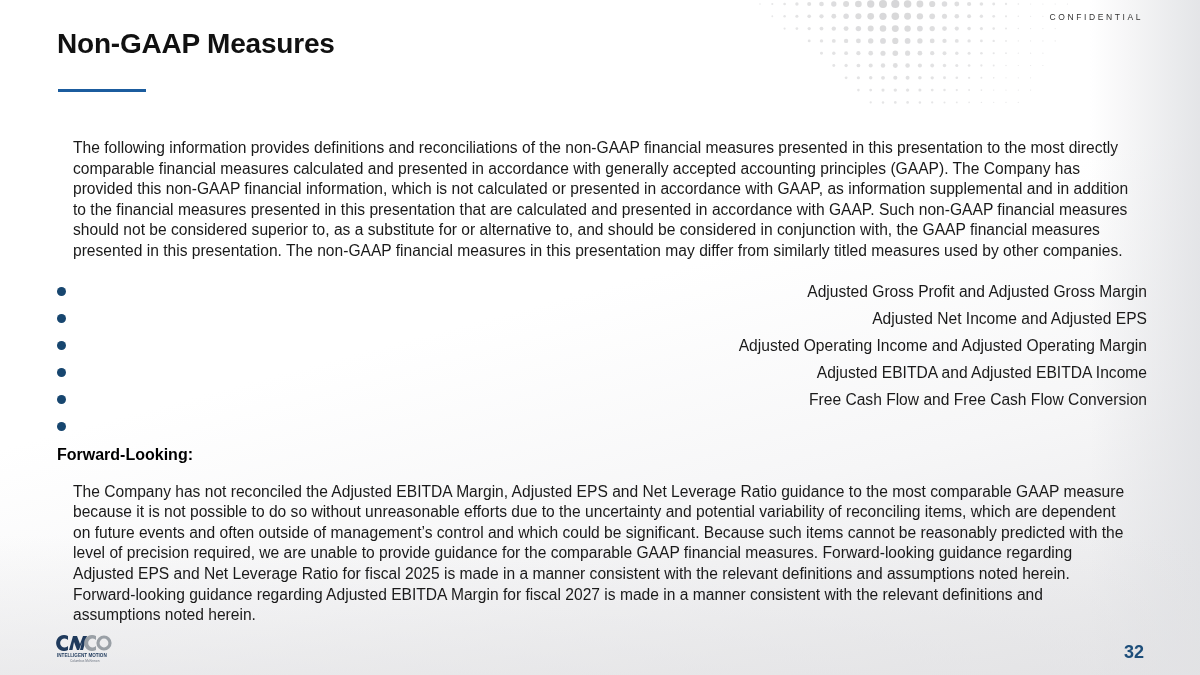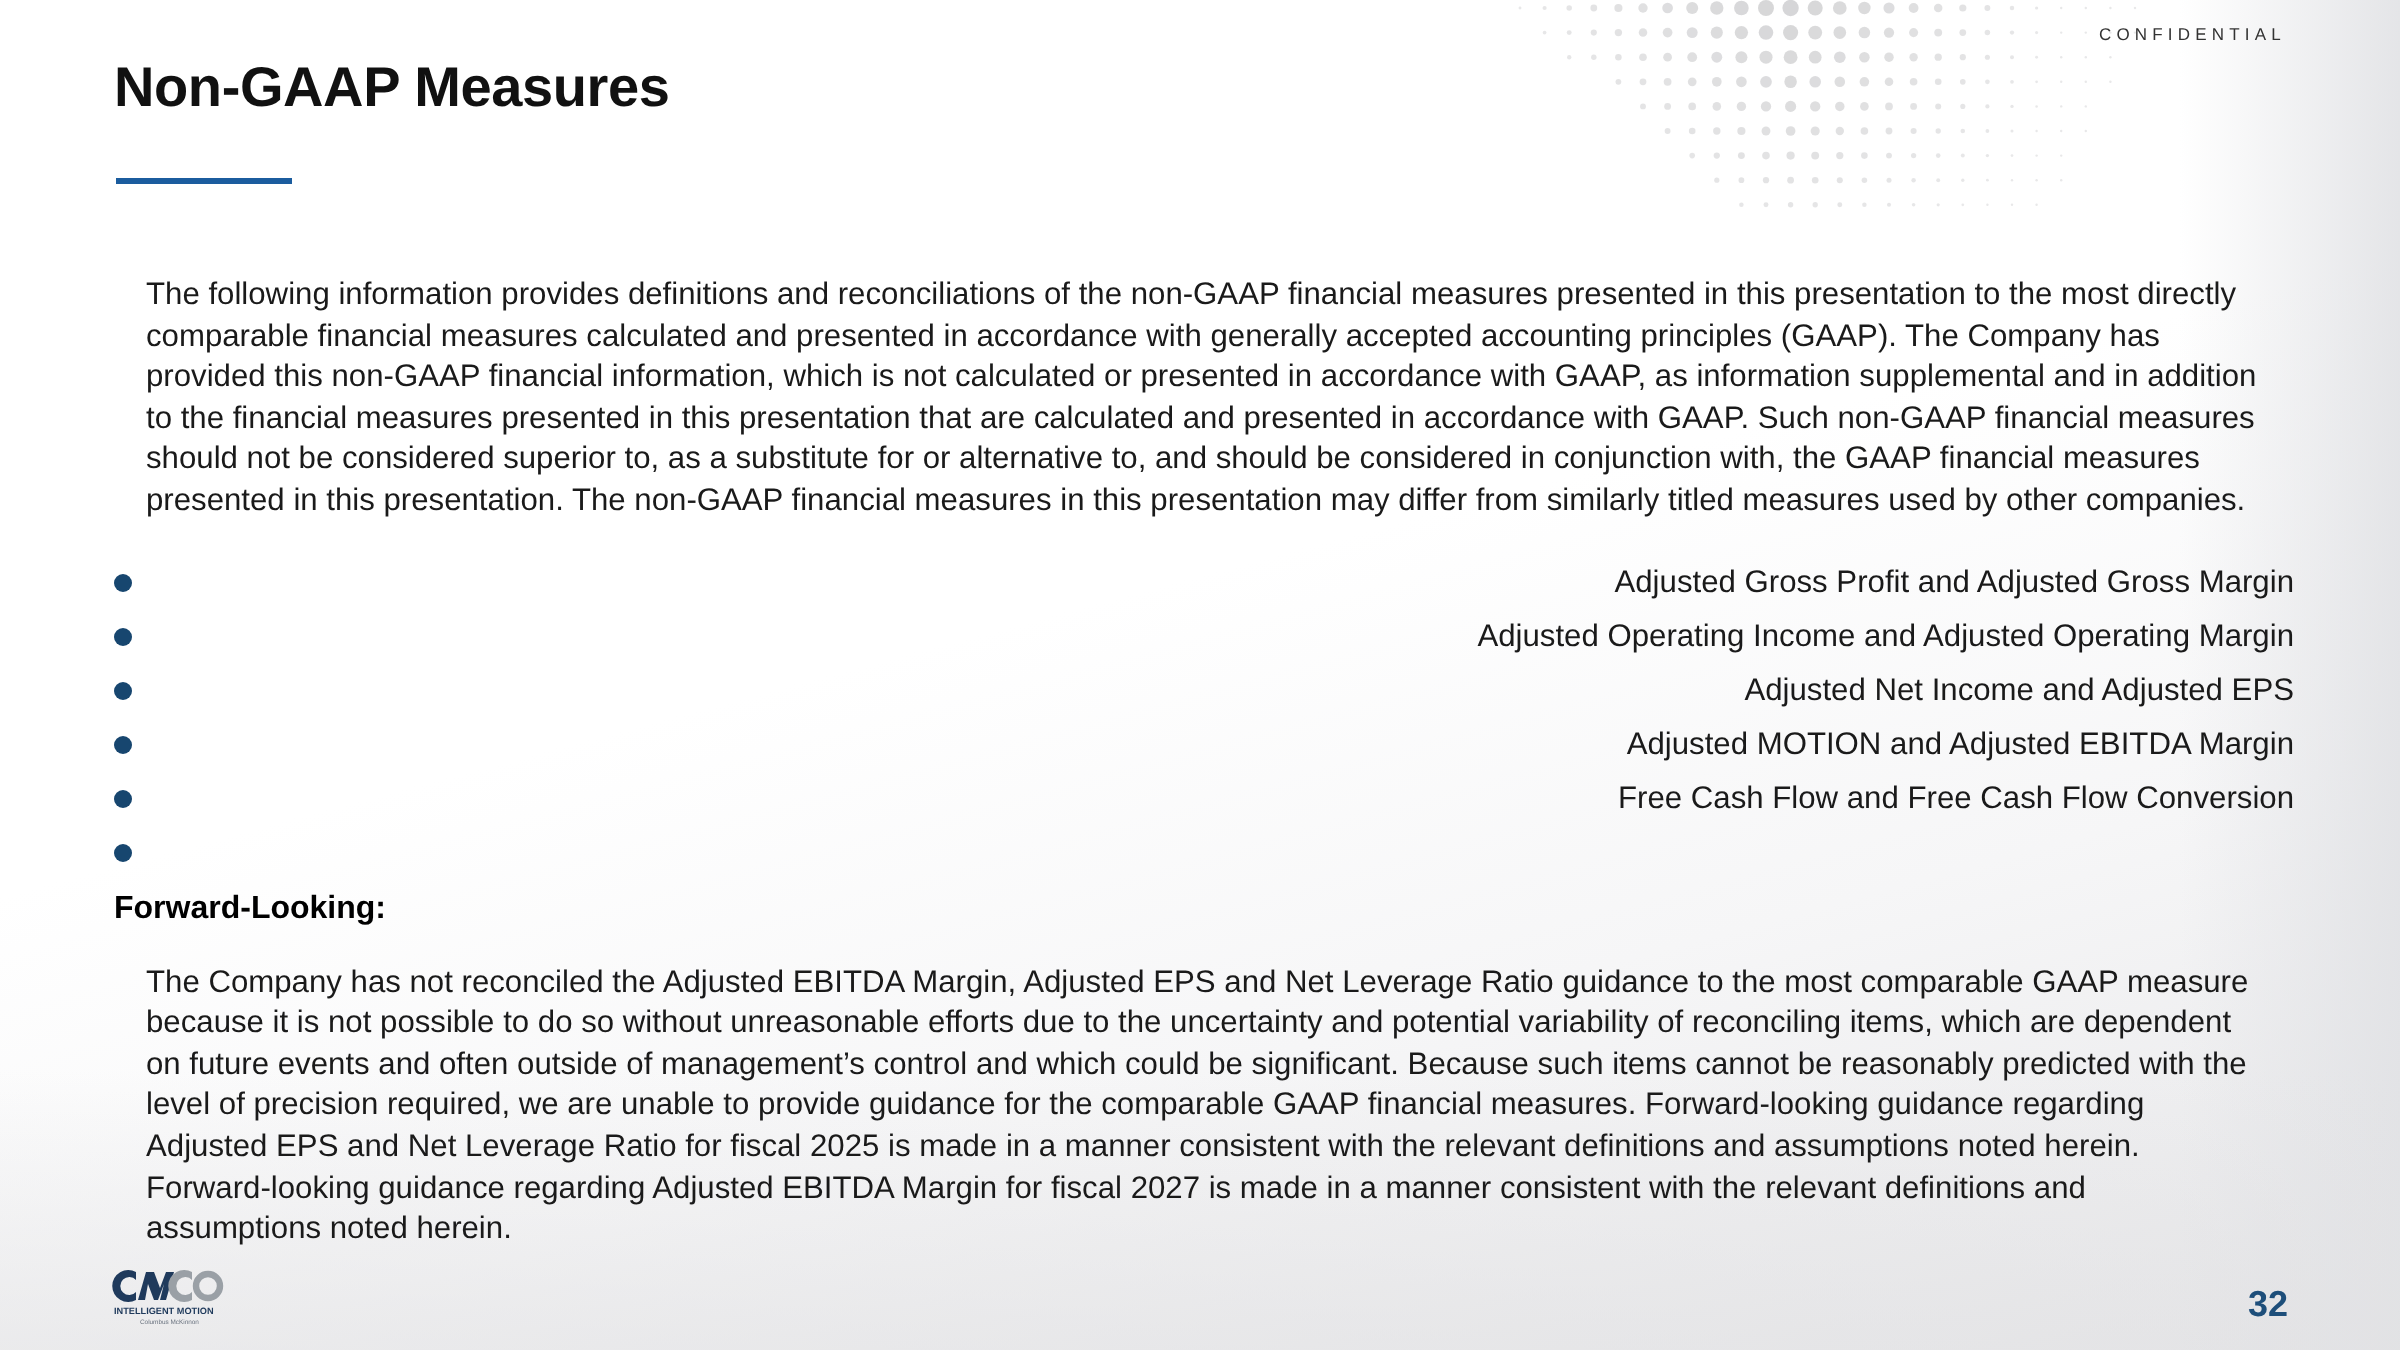--- a/index.html
+++ b/index.html
@@ -242,23 +242,23 @@
 <div class="confidential">CONFIDENTIAL</div>
 
 <h1 class="title">Non-GAAP Measures</h1>
 <div class="title-rule"></div>
 
 <div class="content">
   <p>The following information provides definitions and reconciliations of the non-GAAP financial measures presented in this presentation to the most directly comparable financial measures calculated and presented in accordance with generally accepted accounting principles (GAAP). The Company has provided this non-GAAP financial information, which is not calculated or presented in accordance with GAAP, as information supplemental and in addition to the financial measures presented in this presentation that are calculated and presented in accordance with GAAP. Such non-GAAP financial measures should not be considered superior to, as a substitute for or alternative to, and should be considered in conjunction with, the GAAP financial measures presented in this presentation. The non-GAAP financial measures in this presentation may differ from similarly titled measures used by other companies.</p>
 
   <ul class="bullets">
     <li><span class="dot"></span><span>Adjusted Gross Profit and Adjusted Gross Margin</span></li>
+    <li><span class="dot"></span><span>Adjusted Net Income and Adjusted EPS</span></li>
     <li><span class="dot"></span><span>Adjusted Operating Income and Adjusted Operating Margin</span></li>
-    <li><span class="dot"></span><span>Adjusted Net Income and Adjusted EPS</span></li>
-    <li><span class="dot"></span><span>Adjusted MOTION and Adjusted EBITDA Margin</span></li>
+    <li><span class="dot"></span><span>Adjusted EBITDA and Adjusted EBITDA Income</span></li>
     <li><span class="dot"></span><span>Free Cash Flow and Free Cash Flow Conversion</span></li>
     <li><span class="dot"></span></li>
   </ul>
 
   <div class="subhead">Forward-Looking:</div>
   <p>The Company has not reconciled the Adjusted EBITDA Margin, Adjusted EPS and Net Leverage Ratio guidance to the most comparable GAAP measure because it is not possible to do so without unreasonable efforts due to the uncertainty and potential variability of reconciling items, which are dependent on future events and often outside of management’s control and which could be significant. Because such items cannot be reasonably predicted with the level of precision required, we are unable to provide guidance for the comparable GAAP financial measures. Forward-looking guidance regarding Adjusted EPS and Net Leverage Ratio for fiscal 2025 is made in a manner consistent with the relevant definitions and assumptions noted herein. Forward-looking guidance regarding Adjusted EBITDA Margin for fiscal 2027 is made in a manner consistent with the relevant definitions and assumptions noted herein.</p>
 </div>
 
 <div class="logo">
   <svg width="58" height="32" viewBox="0 0 58 32" xmlns="http://www.w3.org/2000/svg">

